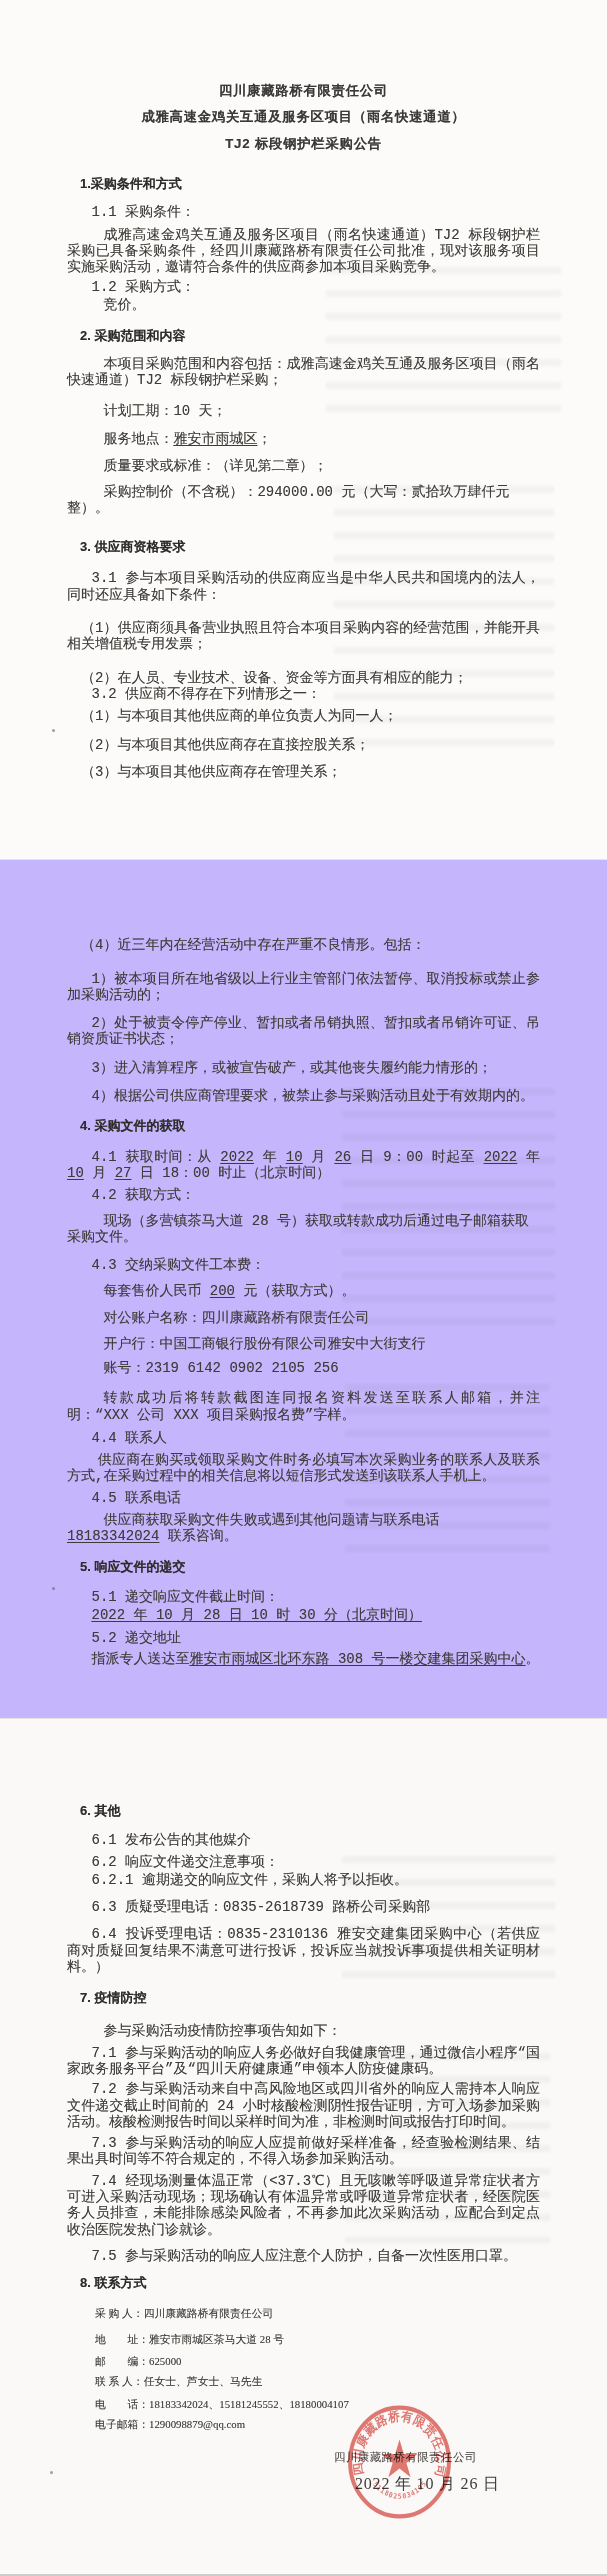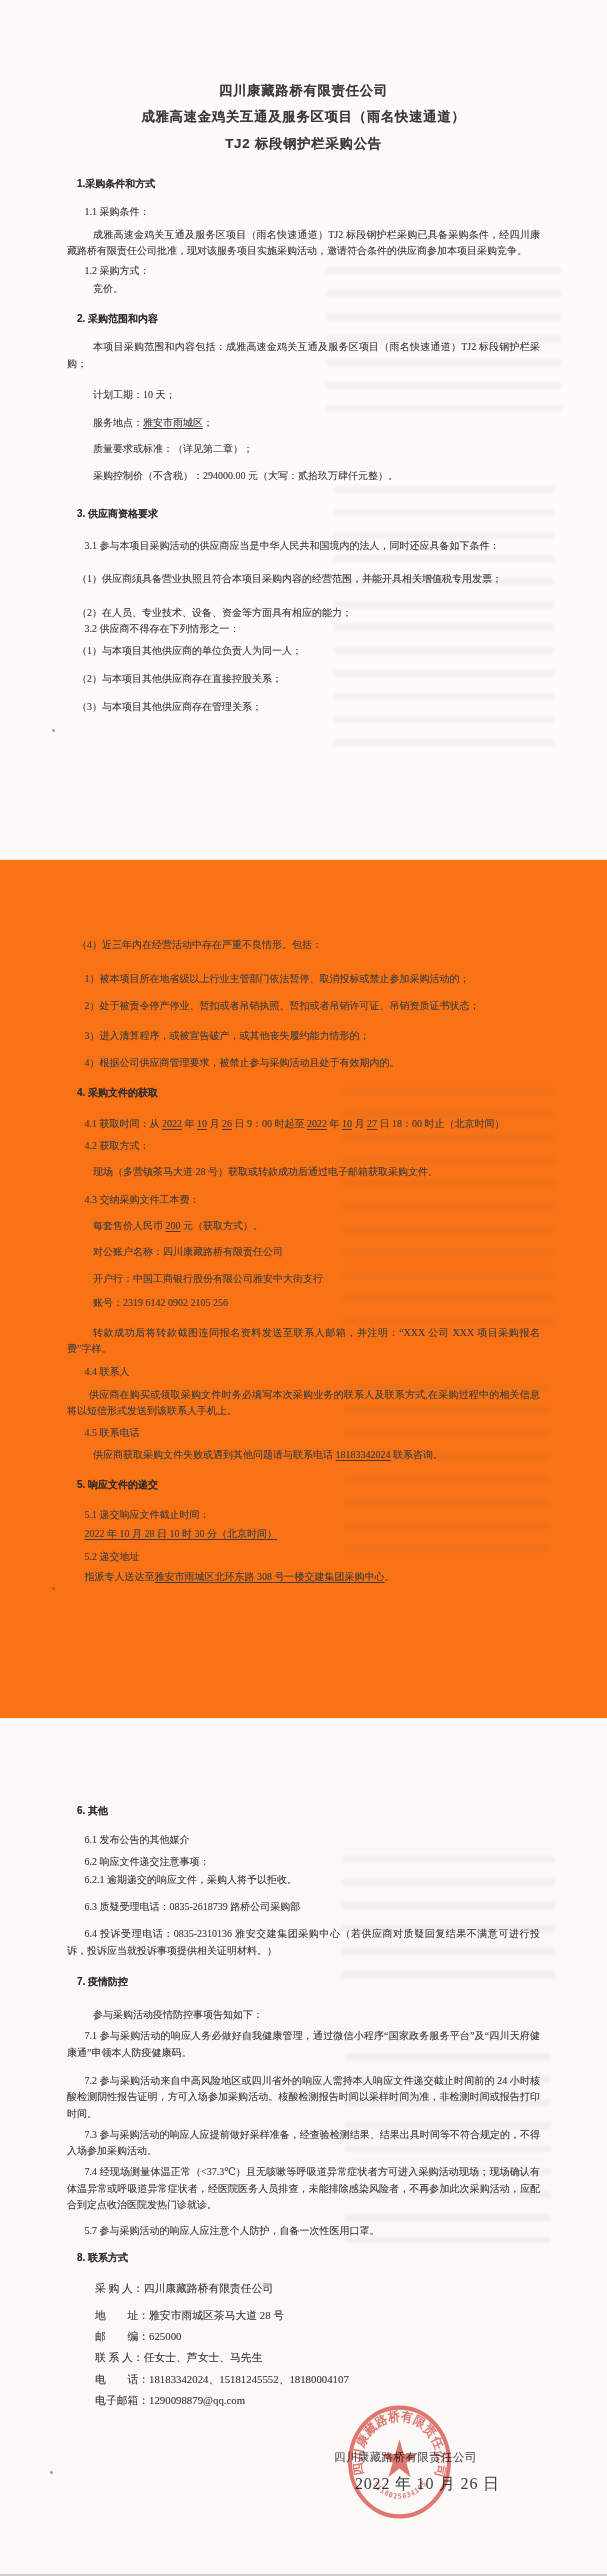--- a/index.html
+++ b/index.html
@@ -16,36 +16,37 @@
     -webkit-font-smoothing:antialiased;
   }
   .scan{position:relative;width:607px;height:2576px;overflow:hidden;}
   .scan-edge-top{position:absolute;top:0;left:0;width:607px;height:1.5px;background:#d9d8d6;}
   .scan-edge-bottom{position:absolute;bottom:0;left:0;width:607px;height:2.3px;background:#cfcdc9;}
   .page{
     position:relative;width:607px;box-sizing:border-box;
     padding:0 67px;overflow:hidden;
   }
   .page1{height:860px;background:#fcfbfa;border-bottom:0.8px solid #e7e5e2;}
-  .page2{height:859px;background:#f97316;border-bottom:0.8px solid #e7e5e2;}
+  .page2{height:859px;background:#c4b5fd;border-bottom:0.8px solid #e7e5e2;}
   .page3{height:856px;background:#faf9f8;}
   .t{
     text-align:center;font-family:"Liberation Sans","DejaVu Sans",sans-serif;
     font-weight:600;font-size:13.3px;line-height:27px;color:#3a3938;
     letter-spacing:0.8px;text-shadow:0 0 0.5px rgba(70,70,70,.55);
   }
   .t1{padding-top:79px;line-height:24px;}
   .h{
     font-family:"Liberation Sans","DejaVu Sans",sans-serif;font-weight:700;
-    font-size:10px;line-height:20px;color:var(--heading);
+    font-size:13px;line-height:20px;color:var(--heading);
     padding-left:1em;text-shadow:0 0 0.4px rgba(50,50,50,.5);
   }
   .p,.ln,.li,.sub{
-    font-size:10px;line-height:16.3px;
+    font-size:14px;line-height:16.3px;
     text-shadow:0 0 0.4px rgba(80,78,74,.45);
+    font-family:Liberation Mono, monospace;
   }
   .p{text-align:justify;text-indent:2.6em;}
   .sub{text-indent:1.75em;text-align:justify;}
   .li{text-indent:1em;text-align:justify;}
   .ln{text-indent:2.6em;}
   .u,.useg{ text-decoration:underline;text-underline-offset:2.3px;text-decoration-thickness:0.8px; }
   .contact-row{font-size:10.8px;line-height:16.7px;text-indent:2.6em;text-shadow:0 0 0.4px rgba(80,78,74,.45);}
   .sign-company{position:absolute;left:334px;top:731px;font-size:11.5px;letter-spacing:0.4px;}
   .sign-date{position:absolute;left:355px;top:755px;font-size:16px;letter-spacing:0.8px;}
   .stamp{
@@ -133,24 +134,24 @@
     <div class="h" style="margin-top:82px">6. 其他</div>
     <div class="sub" style="margin-top:11.4px">6.1 发布公告的其他媒介</div>
     <div class="sub" style="margin-top:5.3px">6.2 响应文件递交注意事项：</div>
     <div class="sub" style="margin-top:2px">6.2.1 逾期递交的响应文件，采购人将予以拒收。</div>
     <div class="sub" style="margin-top:10px">6.3 质疑受理电话：0835-2618739 路桥公司采购部</div>
     <div class="sub" style="margin-top:11.4px">6.4 投诉受理电话：0835-2310136 雅安交建集团采购中心（若供应商对质疑回复结果不满意可进行投诉，投诉应当就投诉事项提供相关证明材料。）</div>
 
     <div class="h" style="margin-top:13px">7. 疫情防控</div>
     <div class="ln" style="margin-top:15px">参与采购活动疫情防控事项告知如下：</div>
     <div class="sub" style="margin-top:5.3px">7.1 参与采购活动的响应人务必做好自我健康管理，通过微信小程序“国家政务服务平台”及“四川天府健康通”申领本人防疫健康码。</div>
-    <div class="sub" style="margin-top:12px">7.2 参与采购活动来自中高风险地区或四川省外的响应人需持本人响应文件递交截止时间前的 24 小时核酸检测阴性报告证明，方可入场参加采购活动。核酸检测报告时间以采样时间为准，非检测时间或报告打印时间。</div>
+    <div class="sub" style="margin-top:4px">7.2 参与采购活动来自中高风险地区或四川省外的响应人需持本人响应文件递交截止时间前的 24 小时核酸检测阴性报告证明，方可入场参加采购活动。核酸检测报告时间以采样时间为准，非检测时间或报告打印时间。</div>
     <div class="sub" style="margin-top:4.6px">7.3 参与采购活动的响应人应提前做好采样准备，经查验检测结果、结果出具时间等不符合规定的，不得入场参加采购活动。</div>
     <div class="sub" style="margin-top:5.3px">7.4 经现场测量体温正常（&lt;37.3℃）且无咳嗽等呼吸道异常症状者方可进入采购活动现场；现场确认有体温异常或呼吸道异常症状者，经医院医务人员排查，未能排除感染风险者，不再参加此次采购活动，应配合到定点收治医院发热门诊就诊。</div>
-    <div class="sub" style="margin-top:10px">5.7 参与采购活动的响应人应注意个人防护，自备一次性医用口罩。</div>
+    <div class="sub" style="margin-top:10px">7.5 参与采购活动的响应人应注意个人防护，自备一次性医用口罩。</div>
 
     <div class="h" style="margin-top:8.4px">8. 联系方式</div>
     <div class="contact-row" style="margin-top:12px">
       <span>采 购 人：</span><span>四川康藏路桥有限责任公司</span>
     </div>
     <div class="contact-row" style="margin-top:10px">
       <span>地　　址：</span><span>雅安市雨城区茶马大道 28 号</span>
     </div>
     <div class="contact-row" style="margin-top:4.6px">
       <span>邮　　编：</span><span>625000</span>

